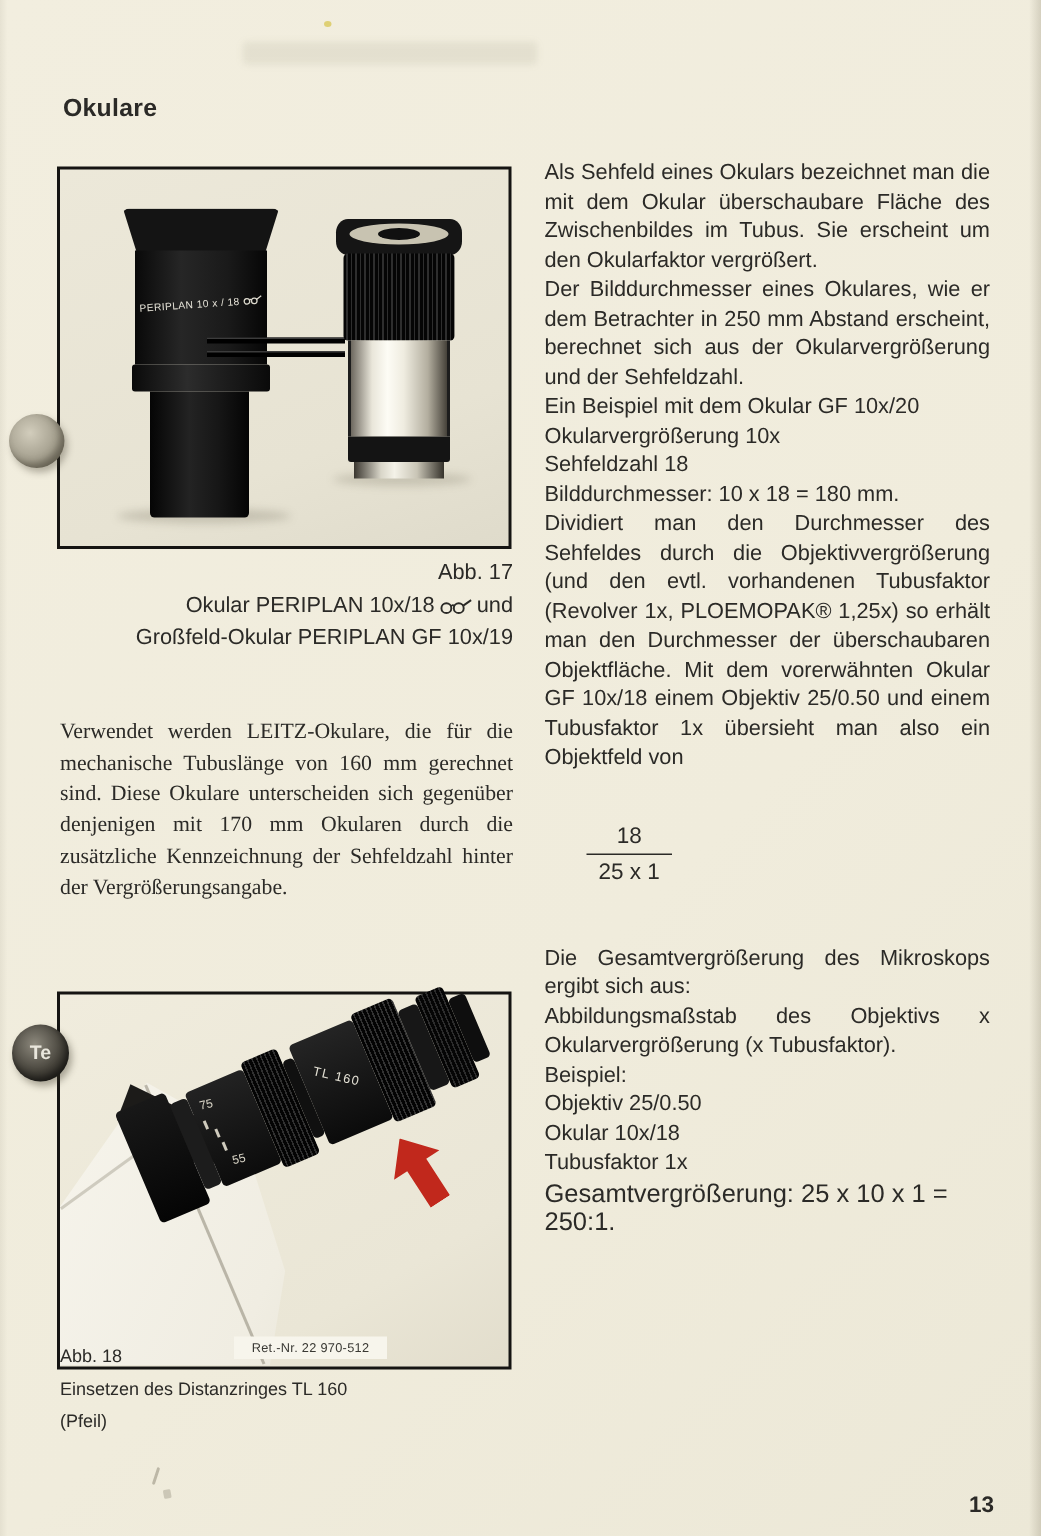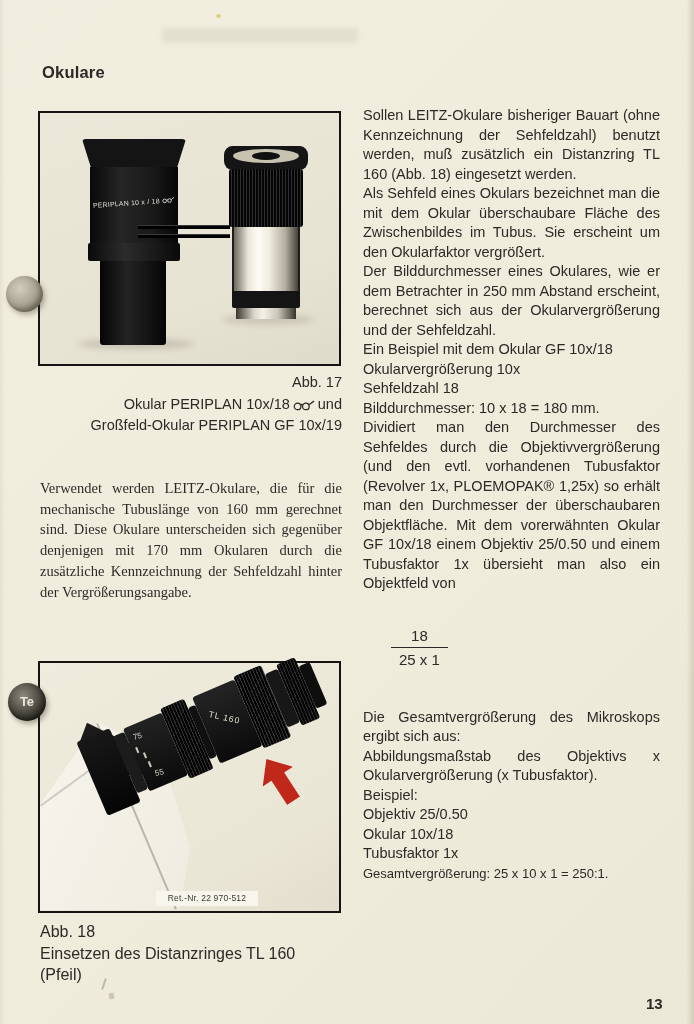--- a/index.html
+++ b/index.html
@@ -103,33 +103,33 @@
     box-shadow:2px 3px 5px rgba(60,55,40,.35), inset -3px -3px 5px rgba(60,55,45,.45); }
   .knob2 { left:8px; top:683px; width:38px; height:38px;
     background:radial-gradient(circle at 40% 35%, #8d897d, #45423a 55%, #22201b 100%);
     box-shadow:2px 3px 5px rgba(60,55,40,.4), inset -2px -3px 5px rgba(0,0,0,.5);
     color:#e9e6dc; font-size:13px; font-weight:bold; text-align:center; line-height:38px; }
 
   
   .cap17 { position:absolute; left:40px; top:372px; width:302px; font-size:14.5px; line-height:21.5px;text-align:right; }
   .cap17 svg { vertical-align:-2px; margin:0 3px; }
   .left-para { position:absolute; left:40px; top:478px; width:302px; line-height:20.7px;font-family:Liberation Serif, serif; }
-  .cap18 { position:absolute; left:40px; top:921px; width:302px; font-size:16px; line-height:21.5px; }
+  .cap18 { position:absolute; left:40px; top:894px; width:302px; font-size:12px; line-height:21.5px; }
   .pencil { position:absolute; background:#8a8472; opacity:.5; border-radius:1px; }
   .pm1 { left:103px; top:978px; width:2px; height:12px; transform:rotate(18deg); }
   .pm2 { left:109px; top:993px; width:5px; height:6px; transform:rotate(-10deg); opacity:.35; }
 
   .right-col { position:absolute; left:363px; top:106px; width:297px; }
   .right-col p { margin:0; }
   .formula { margin:32px 0 0 28px; display:flex; align-items:center; gap:14px; font-size:15px; }
   .frac { display:inline-flex; flex-direction:column; text-align:center; }
   .frac .num { padding:0 8px 2px; }
   .frac .den { border-top:1.5px solid #2b2a27; padding:2px 8px 0; }
   .gesamt-block { margin-top:38px; }
-  .total-line { margin-top:11px; font-size:13px; }
+  .total-line { margin-top:11px; font-size:17px; }
   .page-number { position:absolute; left:646px; top:995px; font-size:15px; font-weight:600; }
 </style>
 </head>
 <body>
 
 <div class="page">
 
   <div class="ghost"></div>
   <div class="speck"></div>
 
@@ -222,24 +222,23 @@
   <div class="cap18">
     <div>Abb. 18</div>
     <div>Einsetzen des Distanzringes TL 160</div>
     <div>(Pfeil)</div>
   </div>
 
   <div class="pencil pm1"></div>
   <div class="pencil pm2"></div>
 
   <div class="right-col body-text">
-    <p>Sollen LEITZ-Okulare bisheriger Bauart (ohne Kennzeichnung der Sehfeldzahl) benutzt werden, muß zusätzlich ein Distanzring TL 160 (Abb. 18) eingesetzt werden.</p>
     <p>Als Sehfeld eines Okulars bezeichnet man die mit dem Okular überschaubare Fläche des Zwischenbildes im Tubus. Sie erscheint um den Okularfaktor vergrößert.</p>
     <p>Der Bilddurchmesser eines Okulares, wie er dem Betrachter in 250 mm Abstand erscheint, berechnet sich aus der Okularvergrößerung und der Sehfeldzahl.</p>
-    <p class="plain">Ein Beispiel mit dem Okular GF 10x/18</p>
+    <p class="plain">Ein Beispiel mit dem Okular GF 10x/20</p>
     <p class="plain">Okularvergrößerung 10x</p>
     <p class="plain">Sehfeldzahl 18</p>
     <p class="plain">Bilddurchmesser: 10 x 18 = 180 mm.</p>
     <p>Dividiert man den Durchmesser des Sehfeldes durch die Objektivvergröße­rung (und den evtl. vorhandenen Tubusfaktor (Revolver 1x, PLOEMOPAK® 1,25x) so erhält man den Durchmesser der überschaubaren Objektfläche. Mit dem vorerwähnten Okular GF 10x/18 einem Objektiv 25/0.50 und einem Tubusfaktor 1x übersieht man also ein Objektfeld von</p>
 
     <div class="formula">
       <span class="frac">
         <span class="num">18</span>
         <span class="den">25 x 1</span>
       </span>

